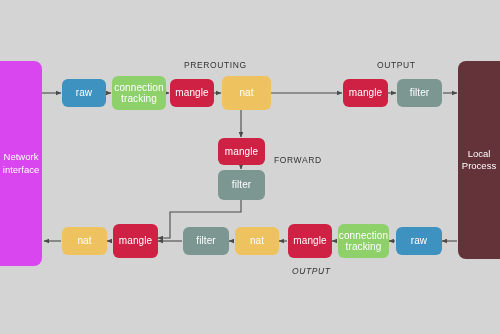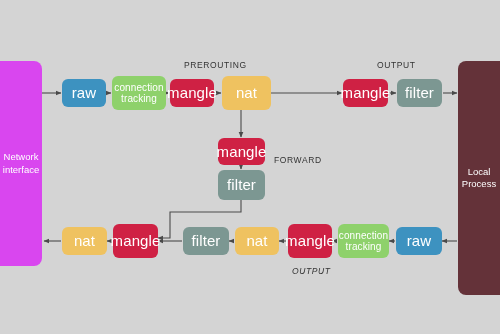--- a/index.html
+++ b/index.html
@@ -29,21 +29,21 @@
     align-items: center;
     justify-content: center;
     text-align: center;
     color: #ffffff;
     border-radius: 6px;
     box-sizing: border-box;
     line-height: 1.15;
     letter-spacing: 0.1px;
   }
   .node-box.small-label { font-size: 10px; }
-  .node-box.std-label { font-size: 15px; }
+  .node-box.std-label { font-size: 10px; }
   .endpoint-box {
     position: absolute;
     display: flex;
     align-items: center;
     justify-content: center;
     text-align: center;
     color: #ffffff;
     border-radius: 8px;
     box-sizing: border-box;
     font-size: 9.5px;
@@ -95,21 +95,21 @@
     </g>
   </svg>
 
   <div class="endpoint-box" style="left:0px; top:61px; width:42px; height:205px; background:#d946ef; border-radius:0 8px 8px 0;">
     <div>
       <div>Network</div>
       <div>interface</div>
     </div>
   </div>
 
-  <div class="endpoint-box" style="left:458px; top:61px; width:42px; height:234px; background:#643239; border-radius:8px 0 0 8px;">
+  <div class="endpoint-box" style="left:458px; top:61px; width:42px; height:198px; background:#643239; border-radius:8px 0 0 8px;">
     <div>
       <div>Local</div>
       <div>Process</div>
     </div>
   </div>
 
   <div class="chain-label" style="left:138px; top:60px;margin-left:46px;">PREROUTING</div>
   <div class="chain-label" style="left:377px; top:60px;">OUTPUT</div>
   <div class="chain-label" style="left:274px; top:155px;">FORWARD</div>
   <div class="chain-label" style="left:292px; top:266px;font-style:italic;">OUTPUT</div>

